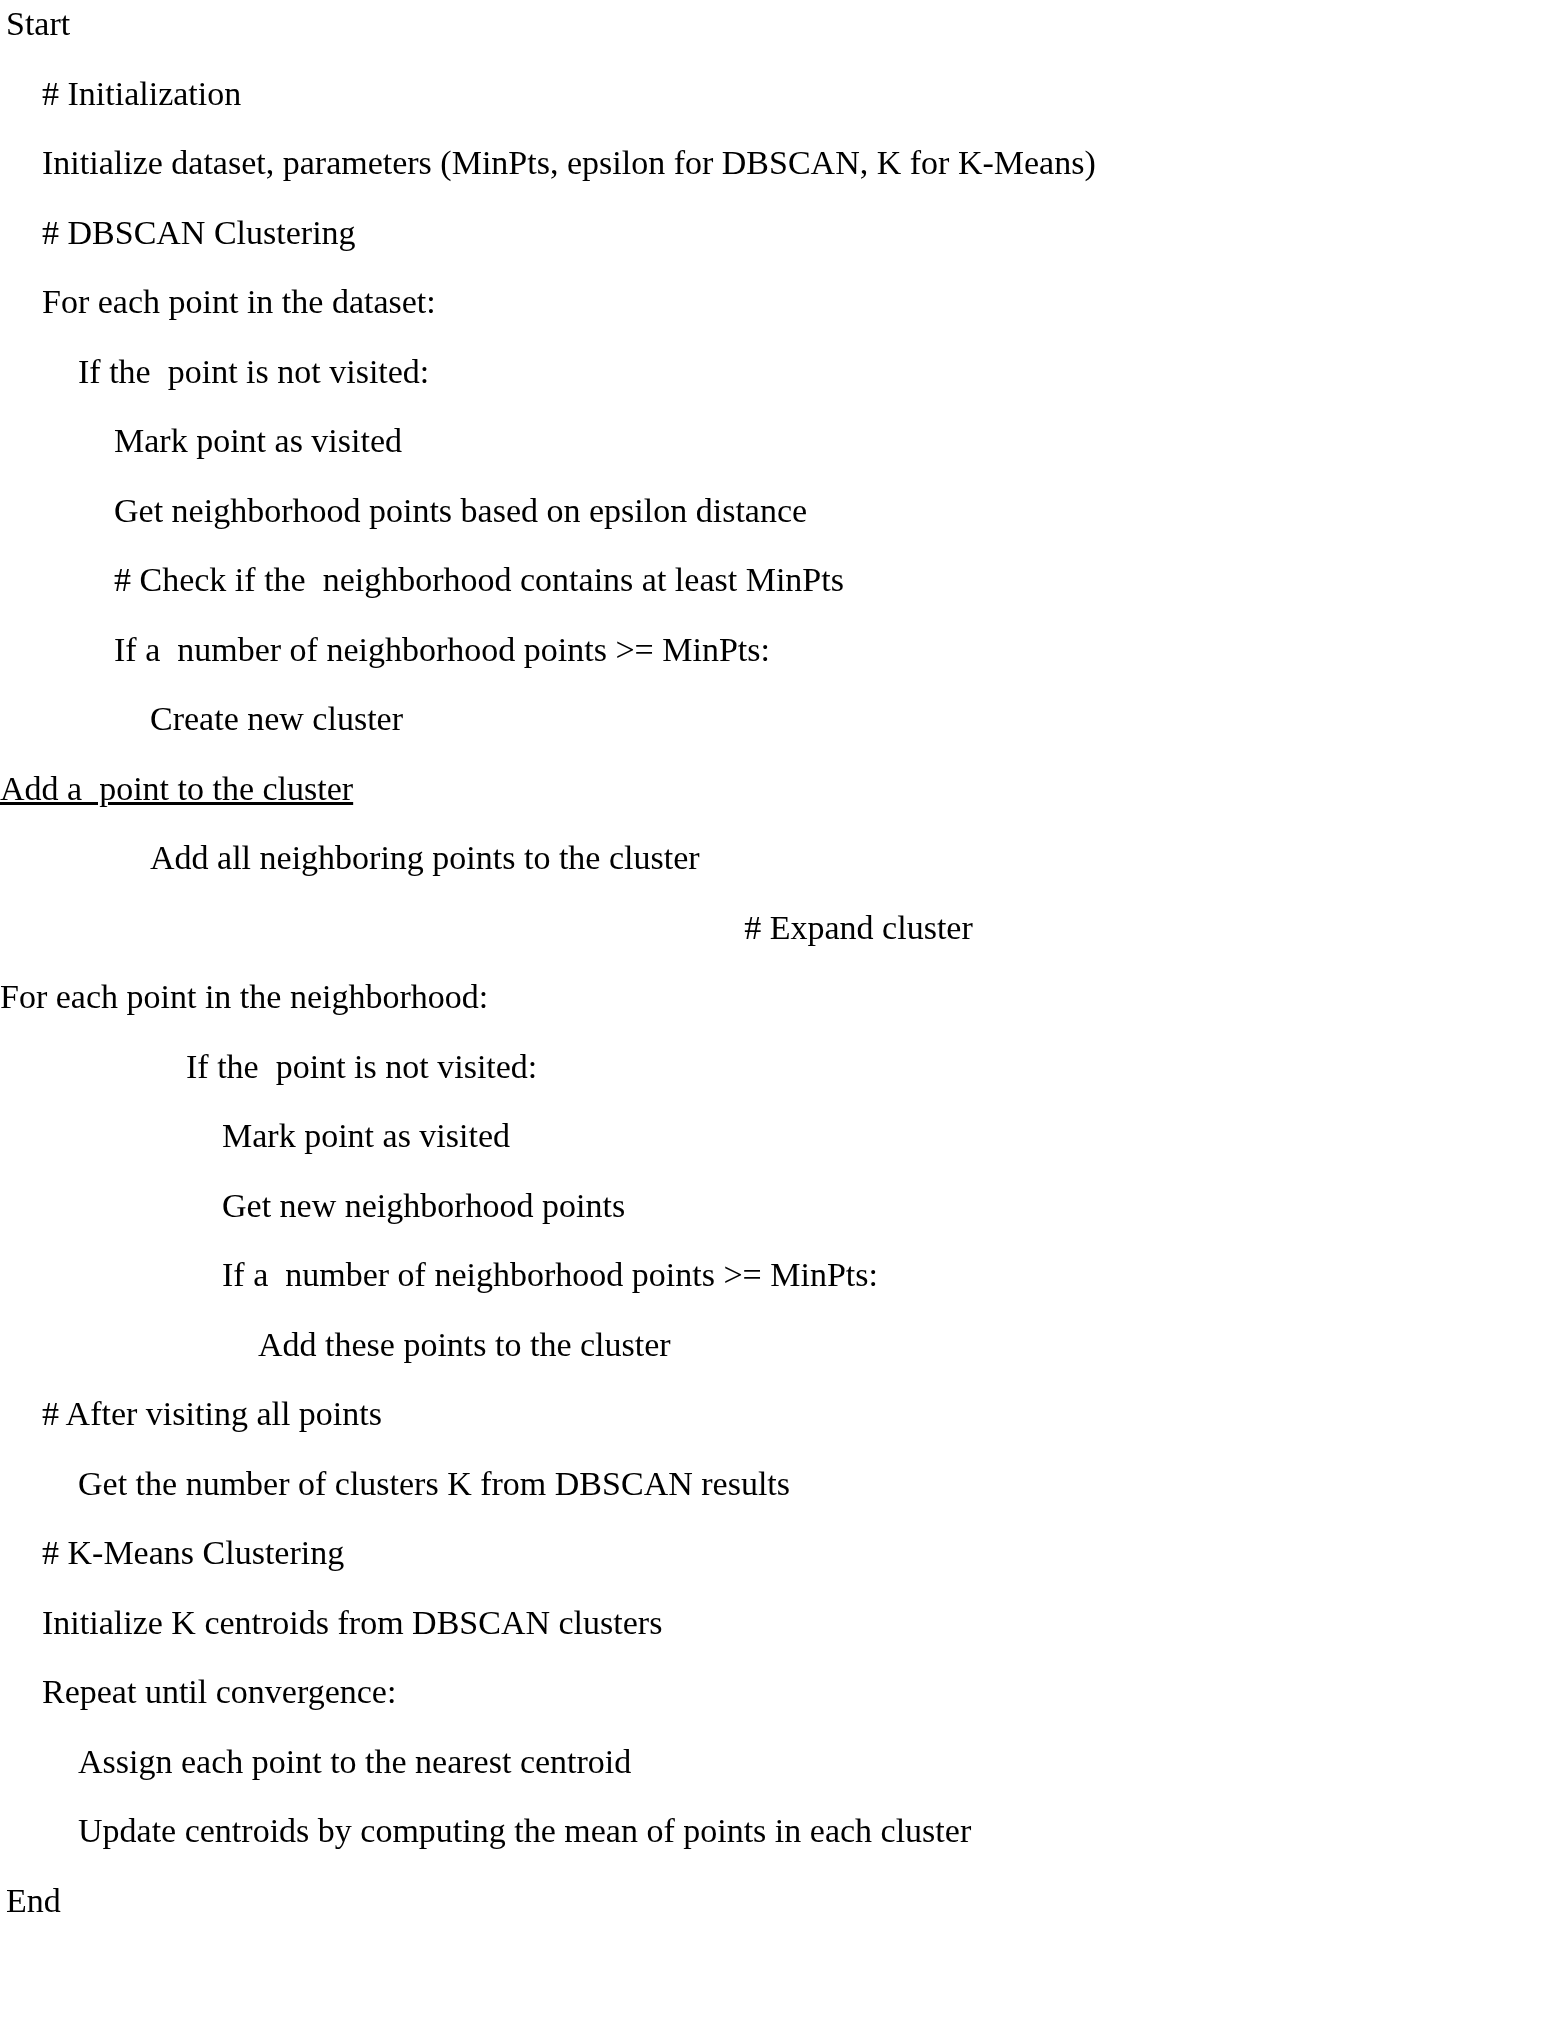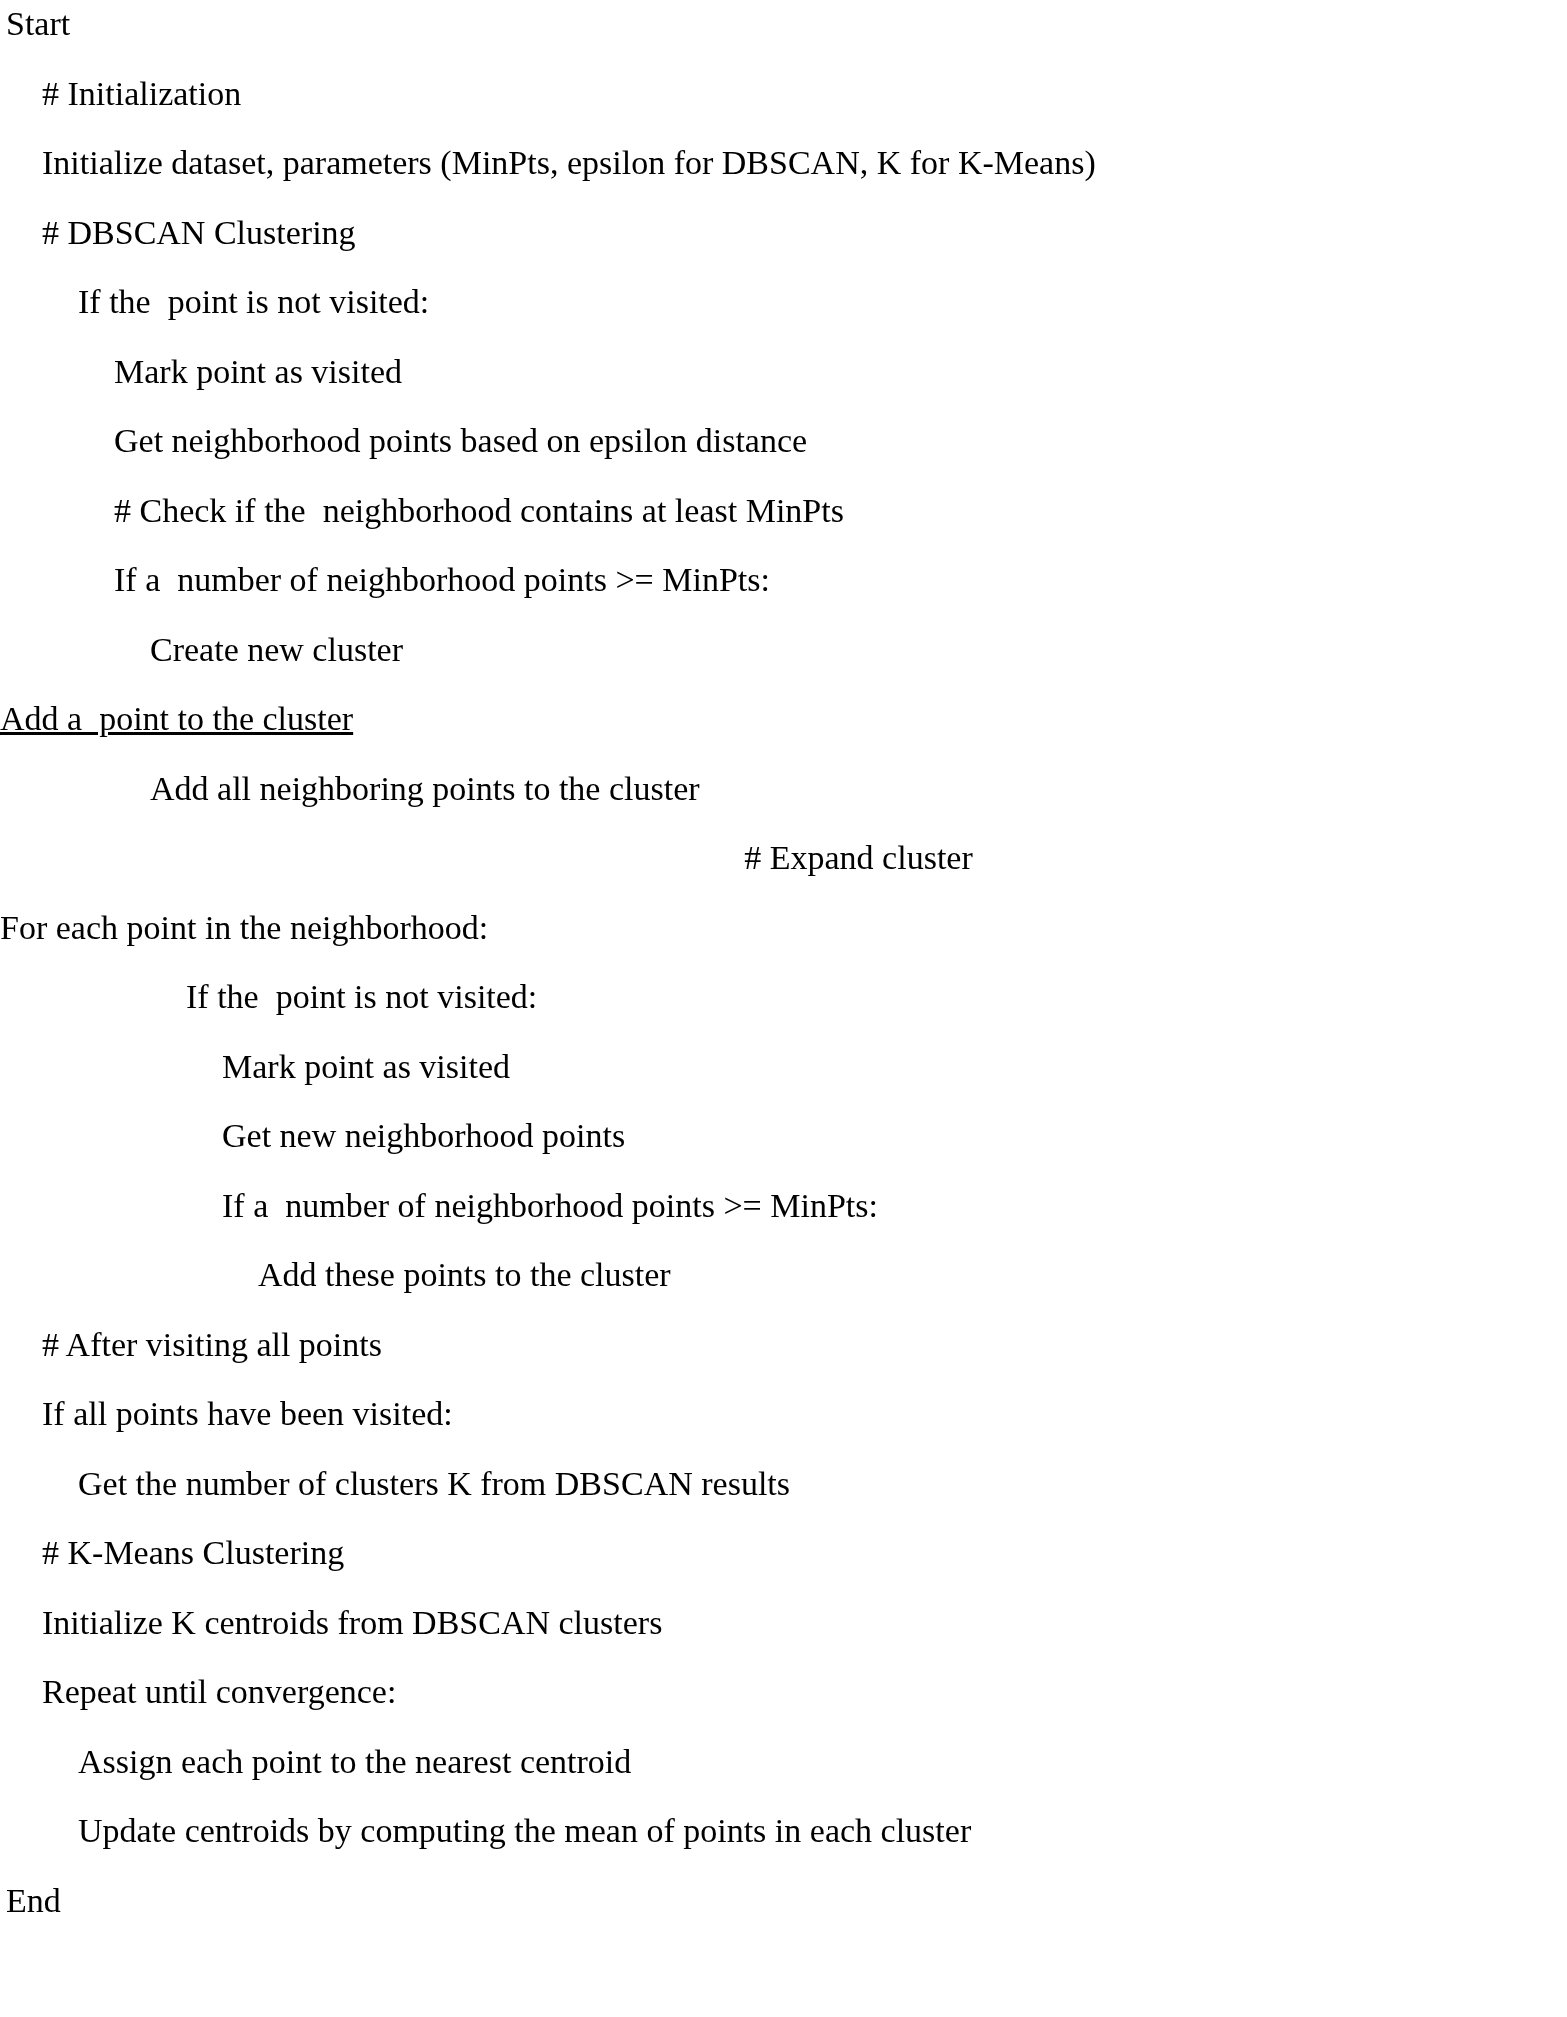--- a/index.html
+++ b/index.html
@@ -31,37 +31,37 @@
 </style>
 </head>
 <body>
 
 <div class="page">
   <div class="code-lines">
       <div class="code-line" style="padding-left: 6px;">Start</div>
       <div class="code-line" style="padding-left: 42px;"># Initialization</div>
       <div class="code-line" style="padding-left: 42px;">Initialize dataset, parameters (MinPts, epsilon for DBSCAN, K for K-Means)</div>
       <div class="code-line" style="padding-left: 42px;"># DBSCAN Clustering</div>
+      <div class="code-line" style="padding-left: 42px;">For each point in the dataset:</div>
       <div class="code-line" style="padding-left: 78px;">If the  point is not visited:</div>
       <div class="code-line" style="padding-left: 114px;">Mark point as visited</div>
       <div class="code-line" style="padding-left: 114px;">Get neighborhood points based on epsilon distance</div>
       <div class="code-line" style="padding-left: 114px;"># Check if the  neighborhood contains at least MinPts</div>
       <div class="code-line" style="padding-left: 114px;">If a  number of neighborhood points &gt;= MinPts:</div>
       <div class="code-line" style="padding-left: 150px;">Create new cluster</div>
       <div class="code-line" style=" text-decoration: underline;">Add a  point to the cluster</div>
       <div class="code-line" style="padding-left: 150px;">Add all neighboring points to the cluster</div>
       <div class="code-line" style="padding-left: 150px; text-align: center;"># Expand cluster</div>
       <div class="code-line" style="">For each point in the neighborhood:</div>
       <div class="code-line" style="padding-left: 186px;">If the  point is not visited:</div>
       <div class="code-line" style="padding-left: 222px;">Mark point as visited</div>
       <div class="code-line" style="padding-left: 222px;">Get new neighborhood points</div>
       <div class="code-line" style="padding-left: 222px;">If a  number of neighborhood points &gt;= MinPts:</div>
       <div class="code-line" style="padding-left: 258px;">Add these points to the cluster</div>
       <div class="code-line" style="padding-left: 42px;"># After visiting all points</div>
-      <div class="code-line" style="padding-left: 42px;">If all points have been visited:</div>
       <div class="code-line" style="padding-left: 78px;">Get the number of clusters K from DBSCAN results</div>
       <div class="code-line" style="padding-left: 42px;"># K-Means Clustering</div>
       <div class="code-line" style="padding-left: 42px;">Initialize K centroids from DBSCAN clusters</div>
       <div class="code-line" style="padding-left: 42px;">Repeat until convergence:</div>
       <div class="code-line" style="padding-left: 78px;">Assign each point to the nearest centroid</div>
       <div class="code-line" style="padding-left: 78px;">Update centroids by computing the mean of points in each cluster</div>
       <div class="code-line" style="padding-left: 6px;">End</div>
     </div>
 </div>
 

